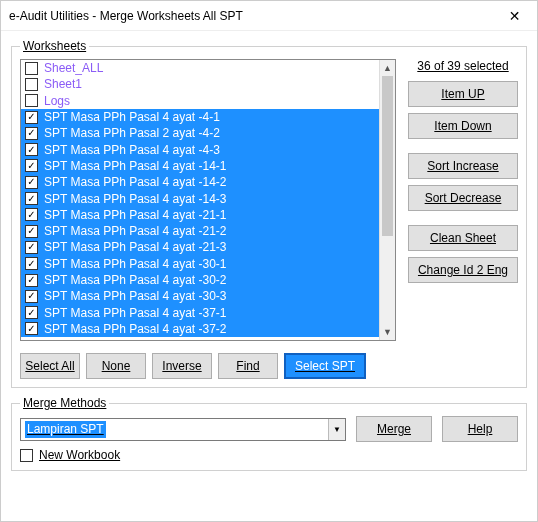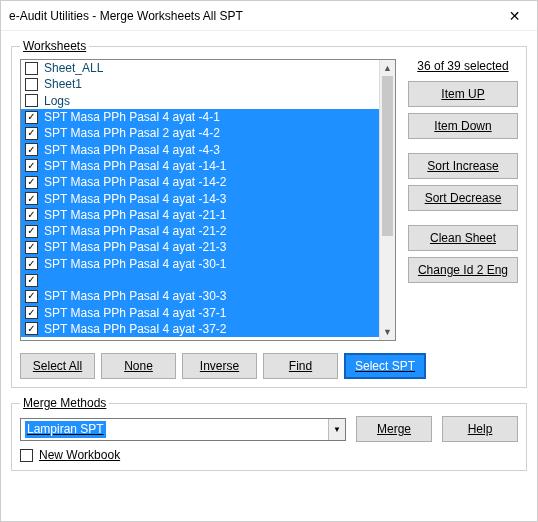--- a/index.html
+++ b/index.html
@@ -55,21 +55,21 @@
     height:16px; display:flex; align-items:center; justify-content:center;
     font-size:9px; color:#555; background:#f0f0f0;
   }
   .scroll-thumb {
     position:absolute; left:2px; right:2px; top:16px; height:160px;
     background:#c8c8c8;
   }
   .row {
     display:flex; align-items:center;
     height:16.3px; padding-left:4px;
-    color:#0c4a6e; background:#fff;
+    color:#8b5cf6; background:#fff;
     white-space:nowrap;
   }
   .row.sel { background:#1e90ff; color:#fff; }
   .cb {
     width:13px; height:13px; border:1px solid #333; background:#fff;
     margin-right:6px; display:flex; align-items:center; justify-content:center;
     font-size:10px; line-height:1; color:#000;
   }
   .side {
     width:110px; margin-left:12px;
@@ -79,21 +79,21 @@
   .btn {
     height:26px; border:1px solid #adadad; background:#e1e1e1;
     font-size:12px; display:flex; align-items:center; justify-content:center;
     cursor:default;
   }
   .side .btn { margin-bottom:6px; }
   .side .gap { height:8px; }
   .bottom-row {
     display:flex; gap:6px; margin-top:12px;
   }
-  .bottom-row .btn { width:75px; }
+  .bottom-row .btn { width:60px; }
   .bottom-row .btn.spt {
     background:#1e90ff; color:#fff; border:2px solid #1060c0;
     width:82px;
   }
   .merge-body { display:flex; align-items:center; gap:10px; }
   .combo {
     flex:1; height:23px; border:1px solid #7a7a7a; background:#fff;
     display:flex; align-items:center; padding:0 4px; position:relative;
   }
   .combo-sel {
@@ -173,20 +173,21 @@
             <div class="row sel">
               <div class="cb">✓</div>
               <span>SPT Masa PPh Pasal 4 ayat -21-3</span>
             </div>
             <div class="row sel">
               <div class="cb">✓</div>
               <span>SPT Masa PPh Pasal 4 ayat -30-1</span>
             </div>
             <div class="row sel">
               <div class="cb">✓</div>
+              <span>SPT Masa PPh Pasal 4 ayat -30-2</span>
             </div>
             <div class="row sel">
               <div class="cb">✓</div>
               <span>SPT Masa PPh Pasal 4 ayat -30-3</span>
             </div>
             <div class="row sel">
               <div class="cb">✓</div>
               <span>SPT Masa PPh Pasal 4 ayat -37-1</span>
             </div>
             <div class="row sel">

